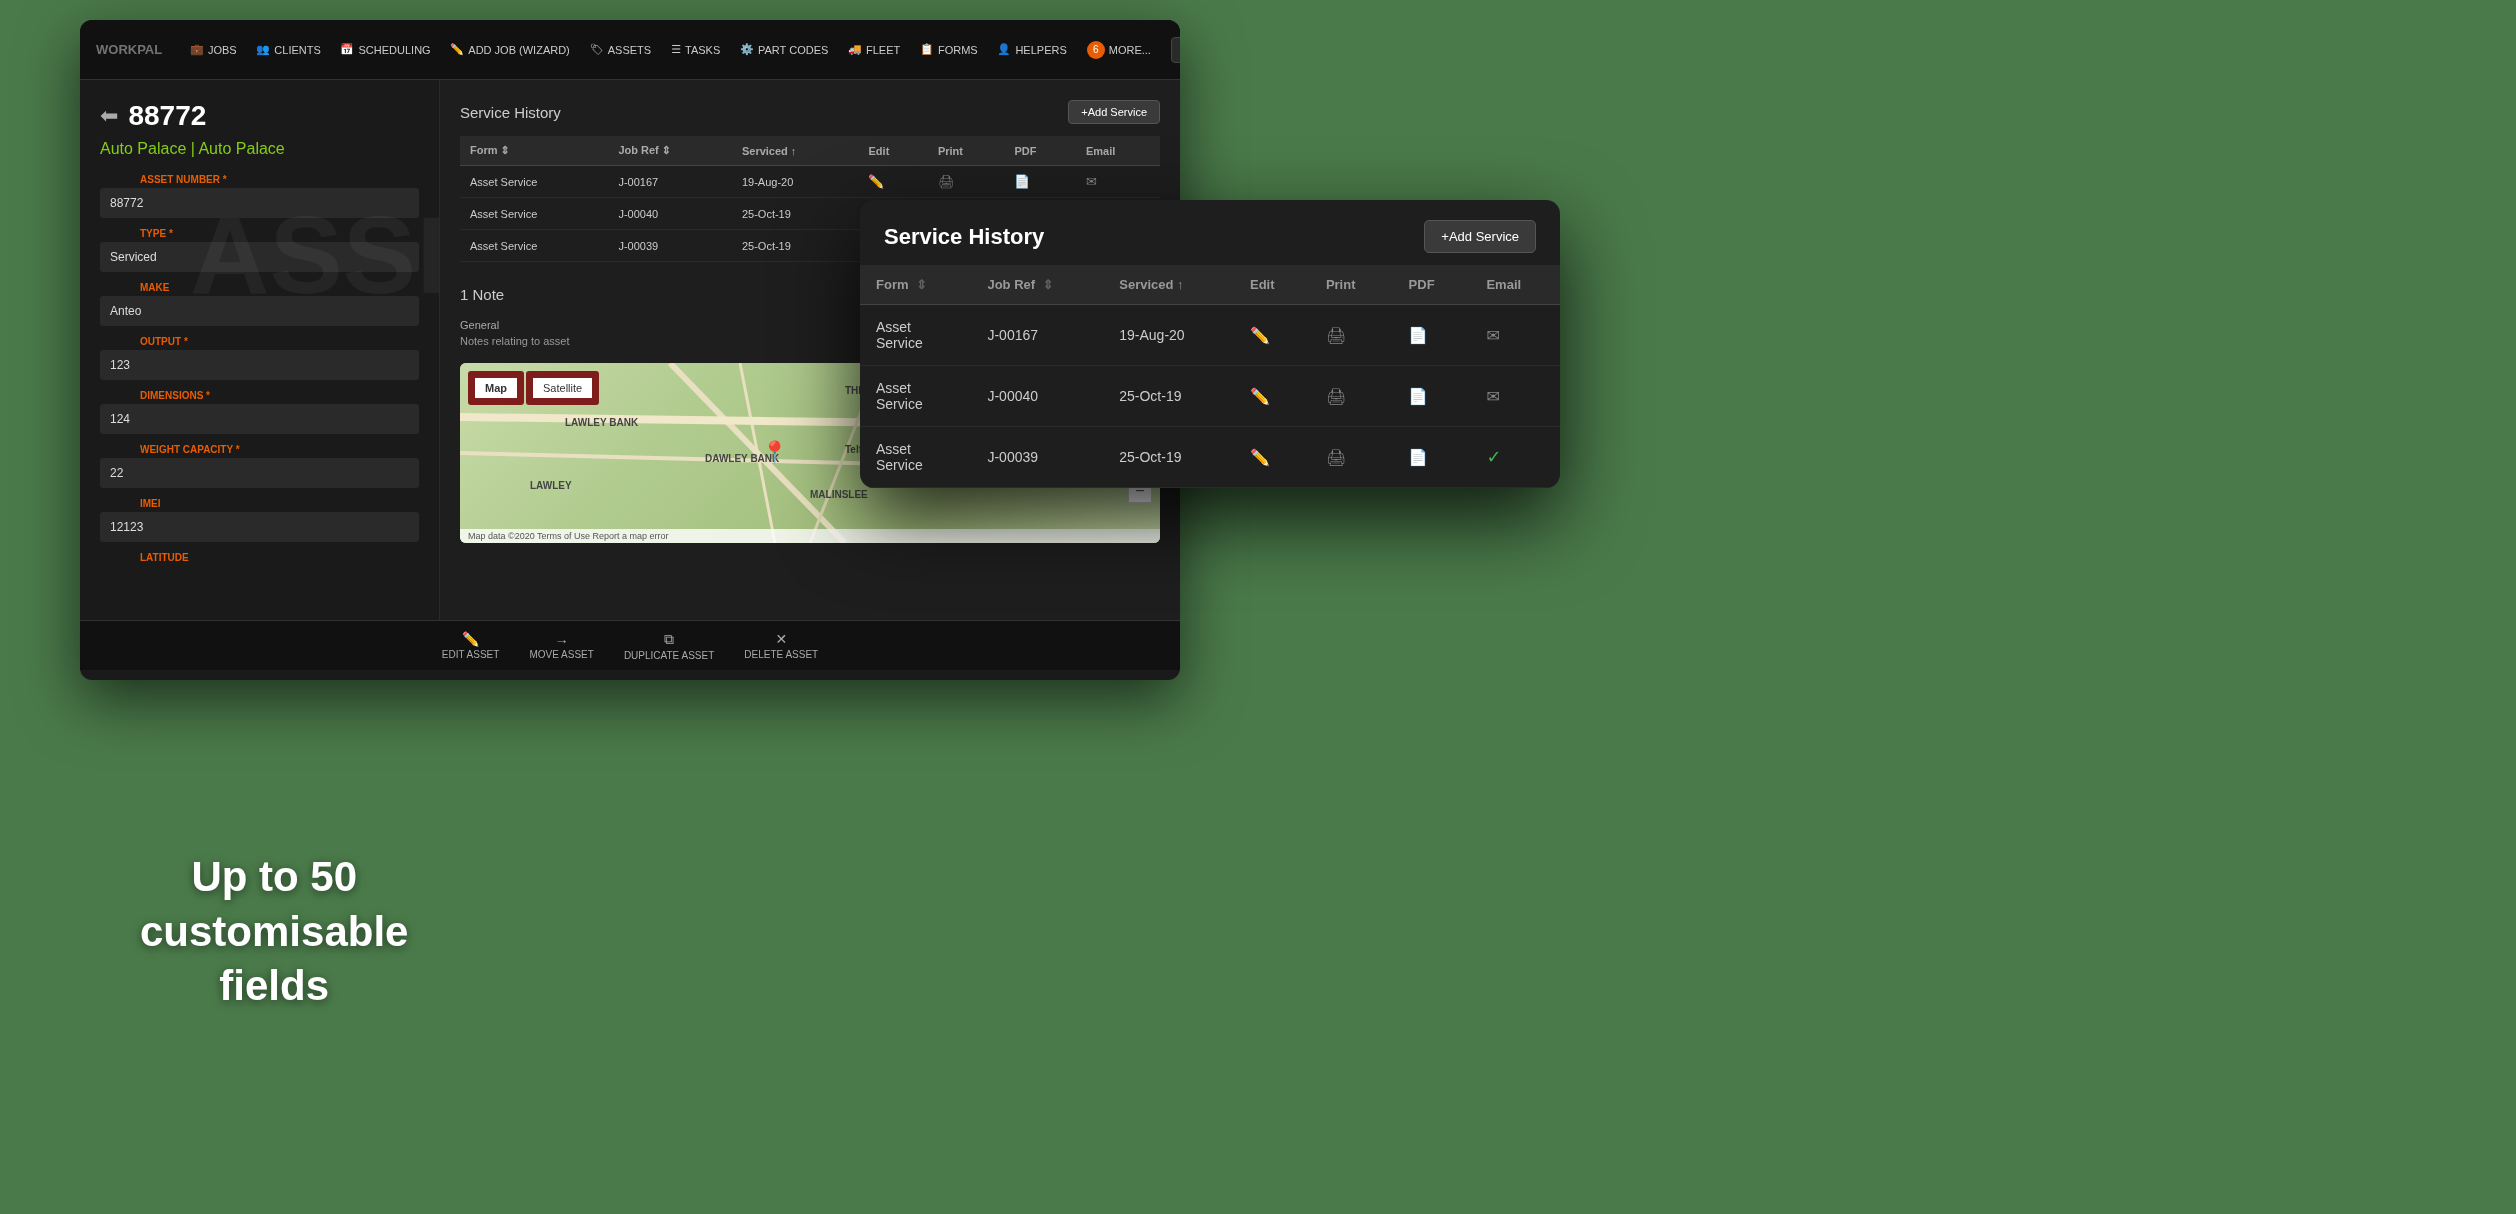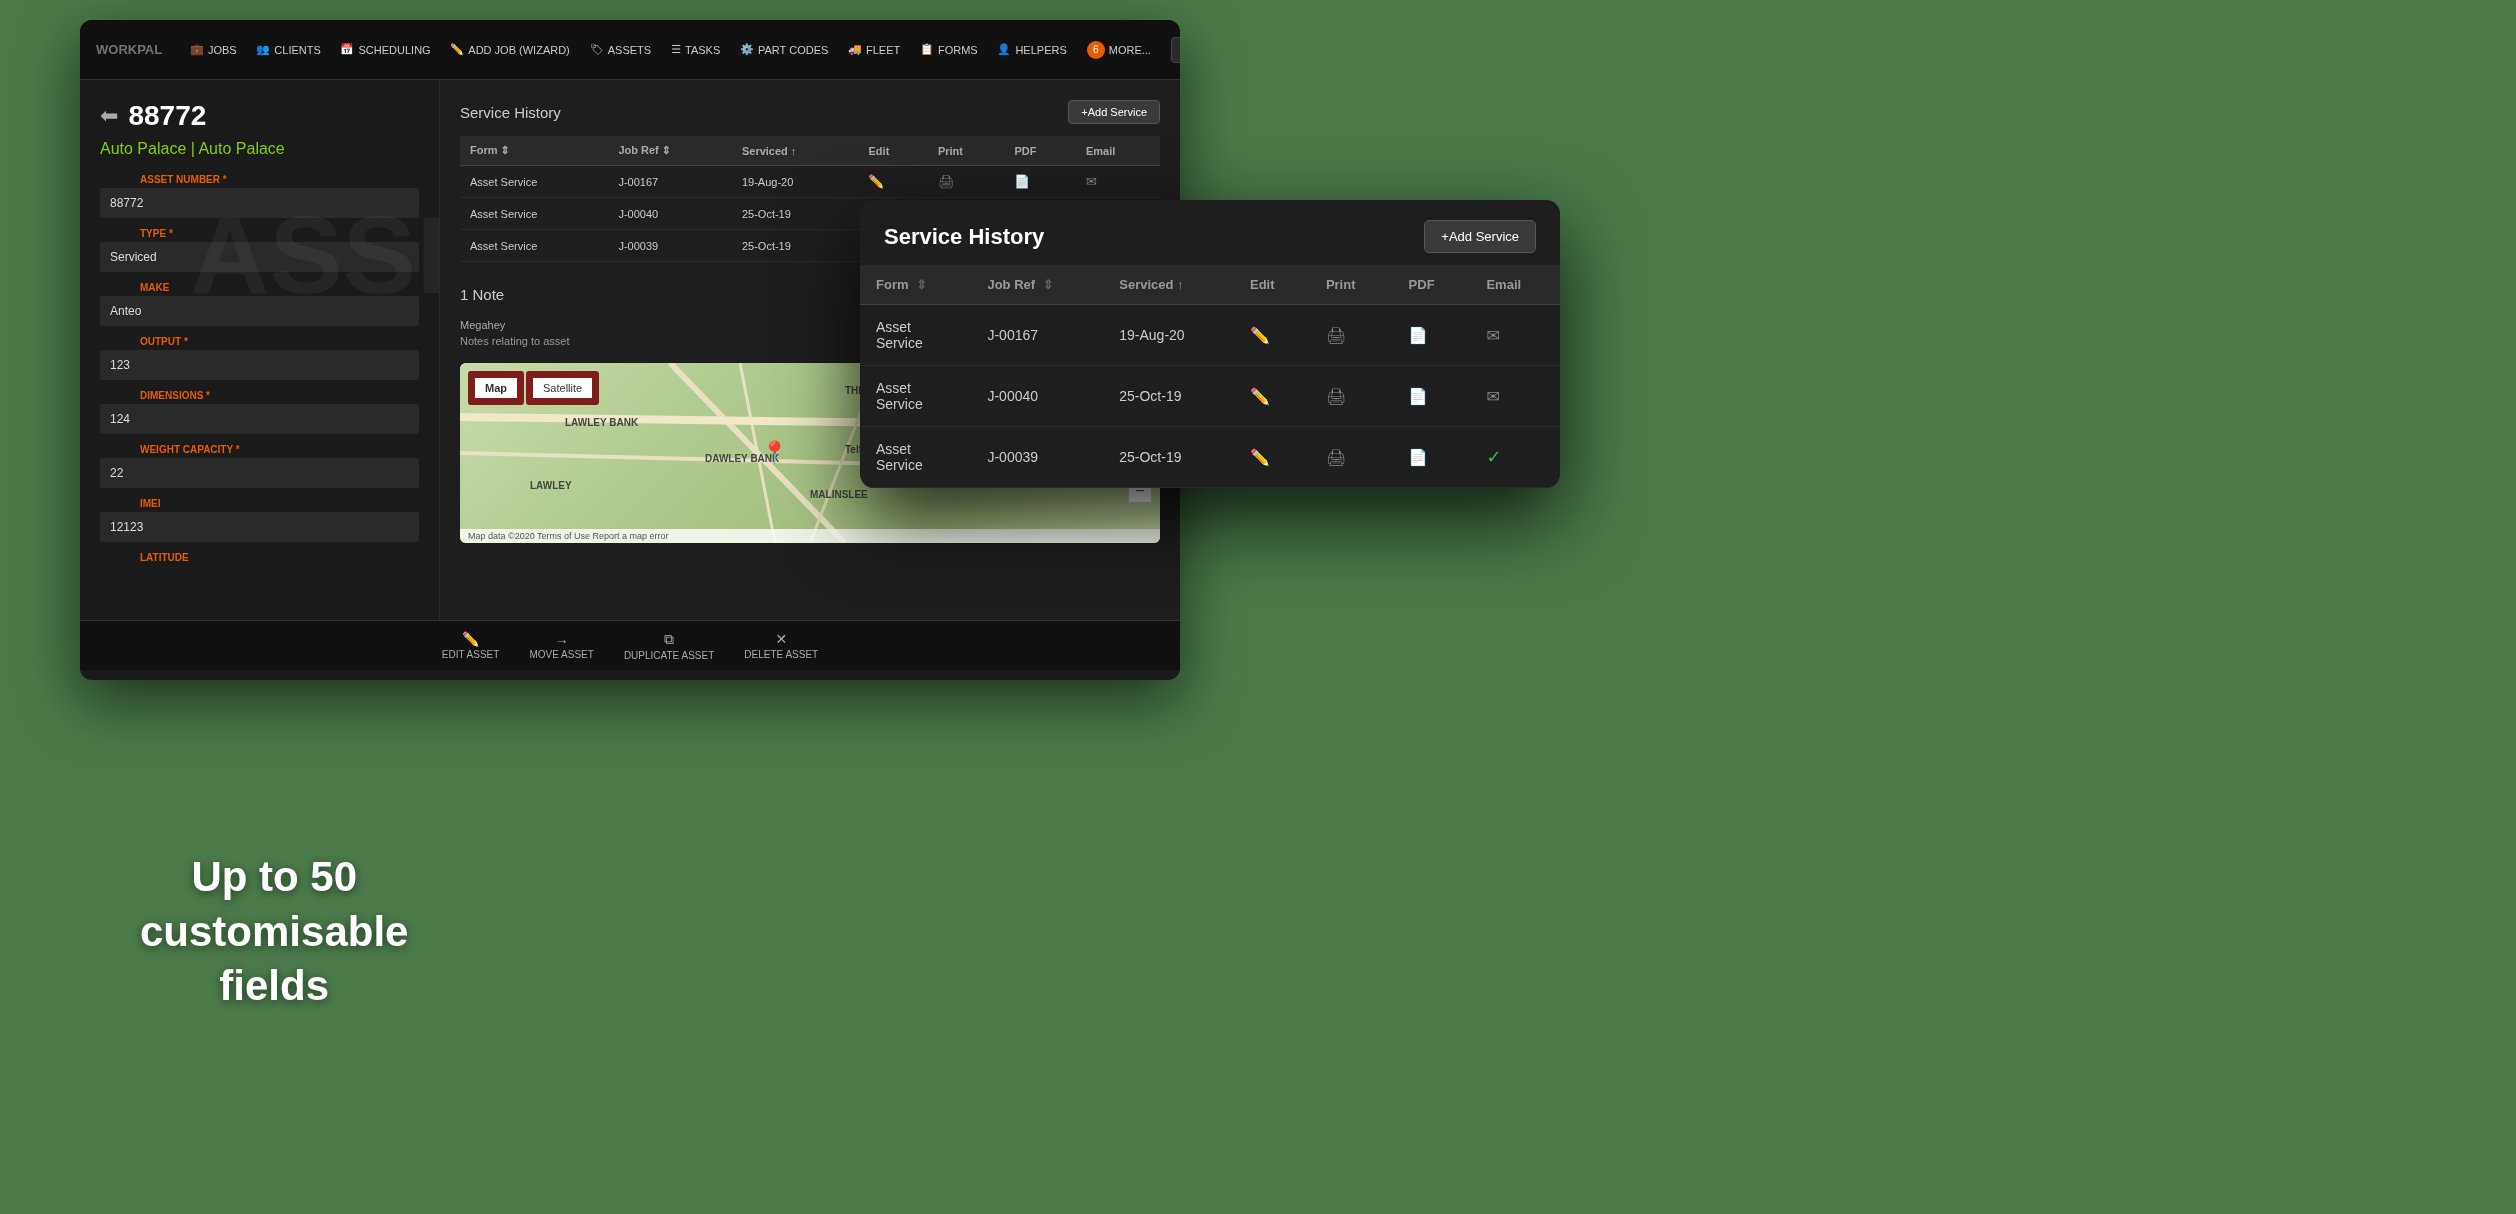--- a/index.html
+++ b/index.html
@@ -553,21 +553,21 @@
           </tbody>
         </table>
 
         <div class="note-section">
           <div class="section-header">
             <span class="section-title">1 Note</span>
             <button class="add-btn">+Add Note</button>
           </div>
           <div>
             <div style="display:flex; justify-content:space-between; align-items:center;">
-              <span class="note-author" style="color:#aaa;font-size:11px;">Megahey</span>
+              <span class="note-author" style="color:#aaa;font-size:11px;">General</span>
               <span class="note-meta">
                 <span class="note-author">Ian Megahey</span>
                 <span class="note-date" style="color:#e85d04; margin-left:4px;">19-Aug-20 16:34</span>
                 <span style="margin-left:6px; color:#888;">✓ 🗑</span>
               </span>
             </div>
             <div class="note-text">Notes relating to asset</div>
           </div>
         </div>
 

